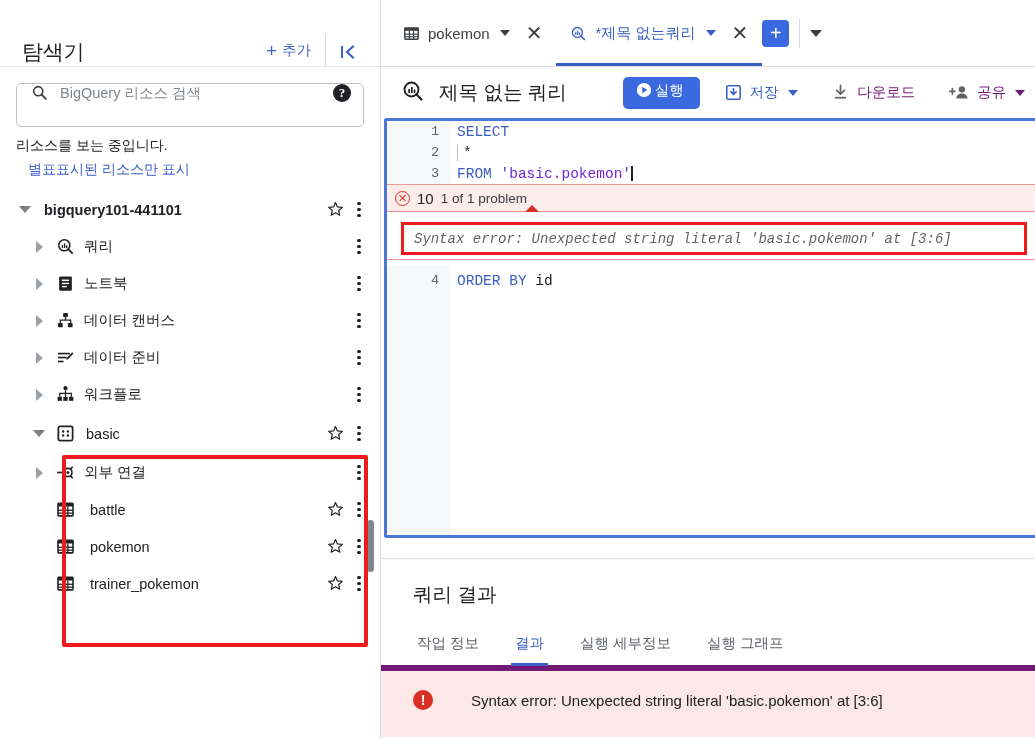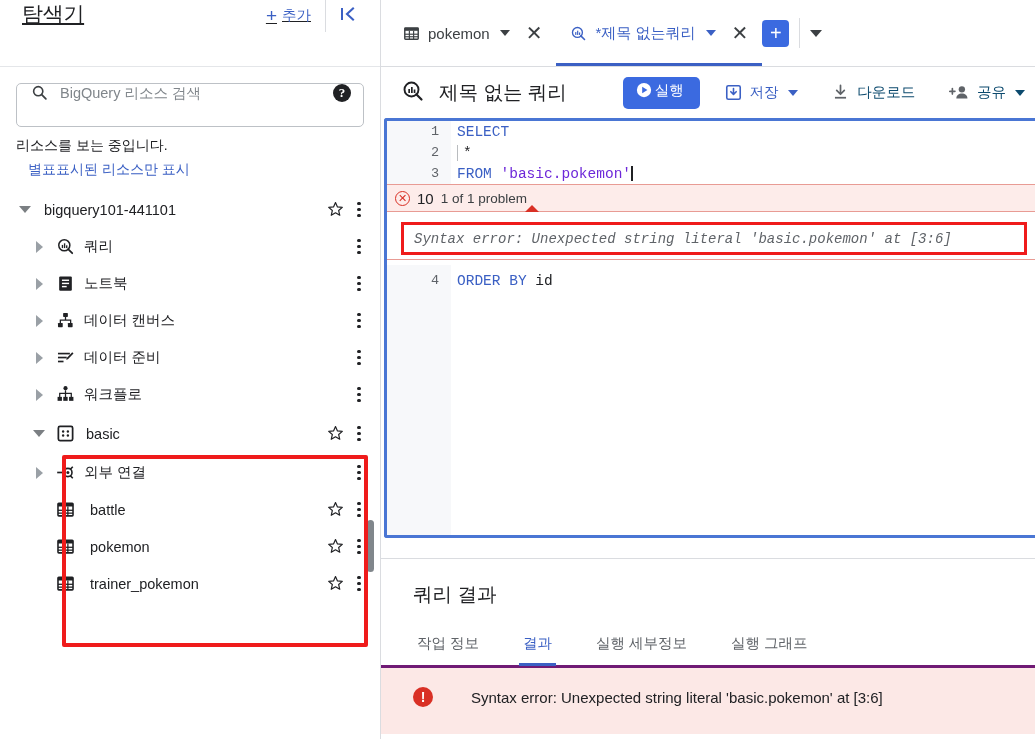--- a/index.html
+++ b/index.html
@@ -17,24 +17,23 @@
   
   #sidebar {
     width: 381px; height: 739px;
     background: #fff;
     border-right: 1px solid #dadce0;
     position: relative;
     flex: 0 0 381px;
   }
   .sb-header {
     height: 67px;
-    display: flex; align-items: flex-start;
+    display: flex; align-items: flex-end;
     padding: 0 12px 0 22px;
     border-bottom: 1px solid #e4e6e9;
-    text-decoration: underline;
   }
   .sb-title { font-size: 21px; color: #202124; letter-spacing: -0.3px; flex: 1; }
   .sb-add {
     display: flex; align-items: center; gap: 5px;
     color: #3b60c4; font-size: 14.5px; cursor: pointer;
     padding: 6px 8px;
   }
   .sb-add .plusglyph { font-size: 19px; line-height: 1; font-weight: 400; }
   .sb-divider-v { width: 1px; height: 32px; background: #dadce0; margin: 0 6px; }
   .sb-collapse { color: #3b60c4; padding: 4px 10px 4px 6px; cursor: pointer; display:flex; align-items:center;}
@@ -126,21 +125,21 @@
   .tb-title { font-size: 19.5px; color:#202124; margin-left: 14px; margin-right: 28px; white-space:nowrap;}
   .btn-run {
     background:#3b6ae0; color:#fff; border-radius:5px;
     height:32px; display:flex; align-items:center; gap:2px;
     padding: 0 16px 5px 12px; font-size:14.5px; cursor:pointer; white-space:nowrap;margin-left:28px;
   }
   .tb-item {
     display:flex; align-items:center; gap:7px; color:#3b60c4;
     font-size:14.5px; padding: 0 10px; cursor:pointer; white-space:nowrap;
   }
-  .tb-item.gray { color:#0c4a6e; }
+  .tb-item.gray { color:#701a75; }
   .tb-item .tcaret { width:0;height:0;border-left:5px solid transparent;border-right:5px solid transparent;border-top:6px solid currentColor; margin-left:2px;}
   .tb-gap { width: 14px; }
 
   
   .editor {
     position:absolute; left: 3px; top: 118px; right: 0px; height: 420px;
     border: 3px solid #4a76d4; border-top: 3px solid #4a76d4;
     border-right: none; border-radius: 3px 0 0 3px;
     background: #fff; overflow:hidden;
   }
@@ -188,21 +187,21 @@
   .afterline { padding-top: 10px; }
 
   .editor-hline { height:1px; background:#e89b94; }
 
   
   .results {
     position:absolute; left:0; right:0; top: 558px; bottom:0; background:#fff;
     border-top: 1px solid #dadce0;
   }
   .res-title { font-size:19.5px; color:#202124; padding: 22px 0 0 32px; }
-  .res-tabs { display:flex; gap:8px; padding-left:18px; margin-top:16px; border-bottom:3px solid #701a75;text-align:right;}
+  .res-tabs { display:flex; gap:0; padding-left:18px; margin-top:16px; border-bottom:6px solid #701a75;text-align:right;}
   .res-tab {
     font-size:14.5px; color:#5f6368; padding: 10px 18px 12px 18px; cursor:pointer;
     position:relative; white-space:nowrap;
   }
   .res-tab.active { color:#3b60c4; }
   .res-tab.active::after { content:""; position:absolute; left:14px; right:14px; bottom:-1px; height:3px; background:#3b60c4; }
   .res-error {
     background:#fce8e6; height: 58px; display:flex; align-items:center; gap:16px;
     padding-left: 32px; font-size:15px; color:#202124;
   }
@@ -248,21 +247,21 @@
 
     <div class="sb-note">리소스를 보는 중입니다.</div>
     <div class="sb-link">별표표시된 리소스만 표시</div>
 
     <div class="tree">
 
       <div class="trow lvl0">
         <div class="tw">
             <span class="caret-d"></span>
           </div>
-        <div class="tlabel" style="padding-left:6px;font-weight:400">bigquery101-441101</div>
+        <div class="tlabel" style="padding-left:6px;font-weight:700">bigquery101-441101</div>
         <div class="star">
           <svg width="19" height="19" viewBox="0 0 24 24">
               <path d="M12 3.2l2.5 5.6 6.1.5-4.6 4 1.4 6-5.4-3.2-5.4 3.2 1.4-6-4.6-4 6.1-.5z" fill="none" stroke="#202124" stroke-width="1.5" stroke-linejoin="round"></path>
             </svg>
         </div>
         <div class="kebab">
             <i></i>
             <i></i>
             <i></i>
           </div>

